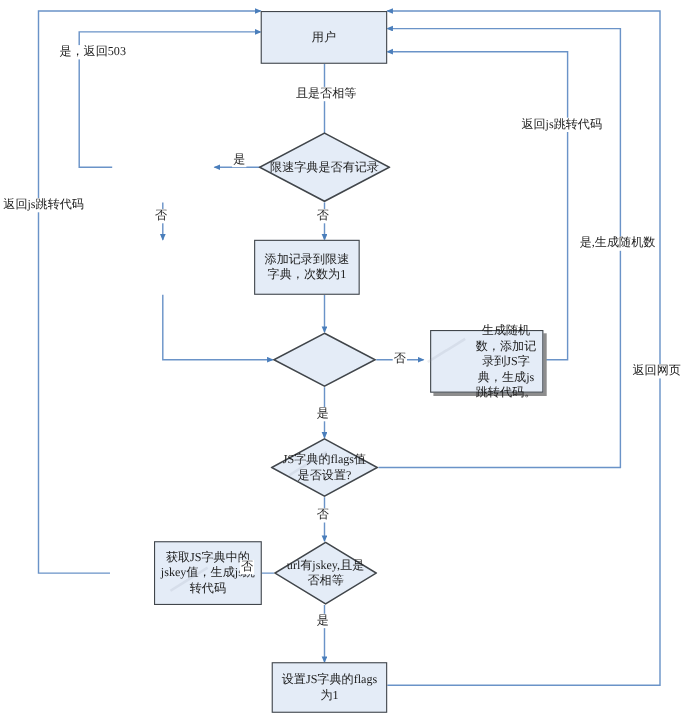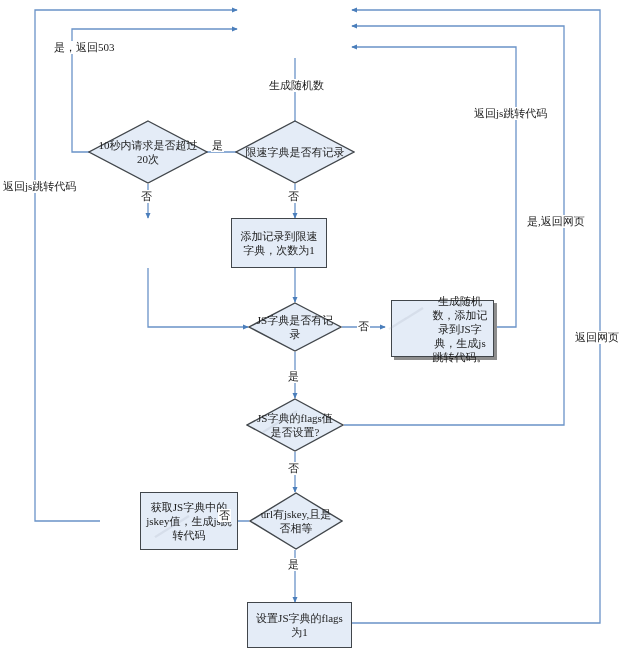--- a/index.html
+++ b/index.html
@@ -124,45 +124,41 @@
       <path d="M249,521 L198,521" marker-end="url(#arr)"></path>
 
       <path d="M295,550 L295,602" marker-end="url(#arr)"></path>
 
       <path d="M100,521 L35,521 L35,10 L237,10" marker-end="url(#arr)"></path>
 
       <path d="M352,623 L600,623 L600,10 L352,10" marker-end="url(#arr)"></path>
     </g>
   </svg>
 
+  <div class="node boxnode" style="left:237px; top:10px; width:115px; height:48px;">
+    <span>用户</span>
+  </div>
 
   <div class="diamond-wrap" style="left:235px; top:120px; width:120px; height:64px;">
     <svg class="diamond-shape" viewBox="0 0 120 64" preserveAspectRatio="none">
       <polygon points="60,1 119,32 60,63 1,32" fill="#e4ecf7" stroke="#41464b" stroke-width="1.4"></polygon>
     </svg>
     <span class="diamond-label">限速字典是否有记录</span>
   </div>
 
-  <div class="diamond-wrap" style="left:88px; top:120px; width:120px; height:64px;">
-    <svg class="diamond-shape" viewBox="0 0 120 64" preserveAspectRatio="none">
-      <polygon points="60,1 119,32 60,63 1,32" fill="#e4ecf7" stroke="#41464b" stroke-width="1.4"></polygon>
-    </svg>
-    <span class="diamond-label">10秒内请求是否超过20次</span>
-  </div>
 
 
   <div class="node boxnode" style="left:231px; top:218px; width:96px; height:50px;">
     <span>添加记录到限速字典，次数为1</span>
   </div>
 
   <div class="diamond-wrap" style="left:248px; top:302px; width:94px; height:50px;">
     <svg class="diamond-shape" viewBox="0 0 94 50" preserveAspectRatio="none">
       <polygon points="47,1 93,25 47,49 1,25" fill="#e4ecf7" stroke="#41464b" stroke-width="1.4"></polygon>
     </svg>
-    <span class="diamond-label">JS字典是否有记录</span>
   </div>
 
   <div class="node boxnode shadowed" style="left:391px; top:300px; width:103px; height:57px;">
     <span>生成随机数，添加记录到JS字典，生成js跳转代码。</span>
   </div>
 
   <div class="diamond-wrap" style="left:246px; top:398px; width:98px; height:54px;">
     <svg class="diamond-shape" viewBox="0 0 98 54" preserveAspectRatio="none">
       <polygon points="49,1 97,27 49,53 1,27" fill="#e4ecf7" stroke="#41464b" stroke-width="1.4"></polygon>
     </svg>
@@ -177,39 +173,39 @@
   </div>
 
   <div class="node boxnode" style="left:100px; top:492px; width:98px; height:58px;margin-left:40px;">
     <span>获取JS字典中的jskey值，生成js跳转代码</span>
   </div>
 
   <div class="node boxnode" style="left:247px; top:602px; width:105px; height:46px;justify-content:flex-end;">
     <span>设置JS字典的flags为1</span>
   </div>
 
-  <div class="edge-label" style="left:268px; top:79px;">生成随机数</div>
+  <div class="edge-label" style="left:268px; top:79px;">且是否相等</div>
 
   <div class="edge-label" style="left:211px; top:139px;">是</div>
 
   <div class="edge-label" style="left:287px; top:190px;">否</div>
 
   <div class="edge-label" style="left:140px; top:190px;">否</div>
 
   <div class="edge-label" style="left:53px; top:21px;margin-top:20px;">是，返回503</div>
 
   <div class="edge-label" style="left:2px; top:180px;">返回js跳转代码</div>
 
   <div class="edge-label" style="left:357px; top:320px;">否</div>
 
   <div class="edge-label" style="left:287px; top:370px;">是</div>
 
   <div class="edge-label" style="left:473px; top:107px;">返回js跳转代码</div>
 
-  <div class="edge-label" style="left:526px; top:215px;">是,返回网页</div>
+  <div class="edge-label" style="left:526px; top:215px;">是,生成随机数</div>
 
   <div class="edge-label" style="left:574px; top:305px;margin-top:26px;">返回网页</div>
 
   <div class="edge-label" style="left:287px; top:462px;">否</div>
 
   <div class="edge-label" style="left:218px; top:509px;">否</div>
 
   <div class="edge-label" style="left:287px; top:558px;">是</div>
 
   <div class="watermark" style="left:258px; top:395px;">⎯⎯</div>

